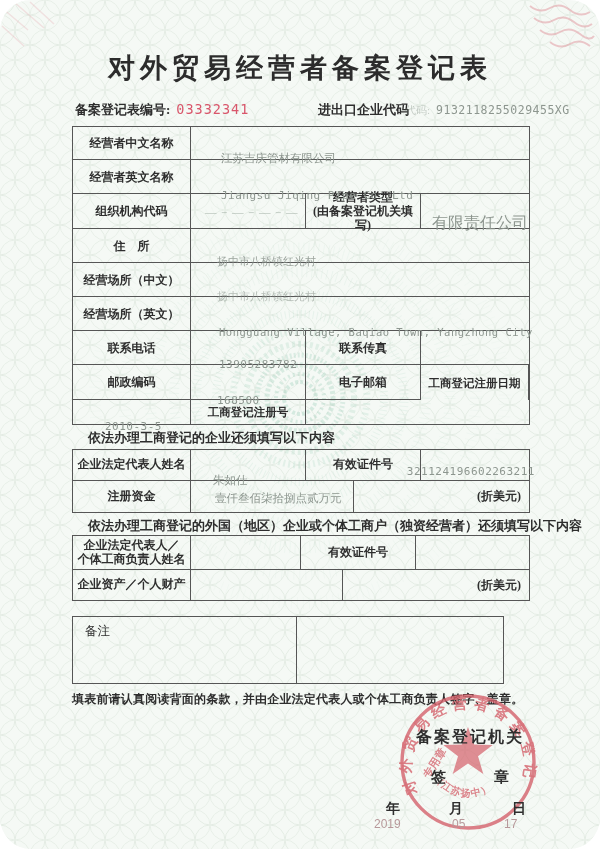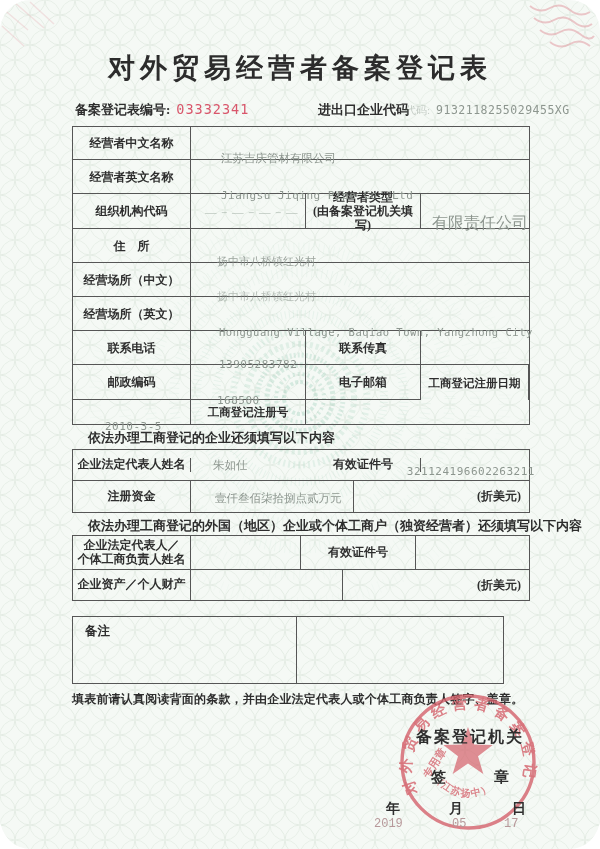--- a/index.html
+++ b/index.html
@@ -55,28 +55,28 @@
   .fc{border-right:1px solid var(--bd);position:relative;box-sizing:border-box;display:flex;align-items:center;justify-content:center;}
   .fc.nl{border-right:none;}
   .fc .lbl2{font-weight:bold;font-size:12px;text-align:center;line-height:13.5px;}
   .usd{justify-content:flex-end;padding-right:8px;font-weight:bold;font-size:12px;}
   .v-rep{left:22px;bottom:-8px;}
   .v-id{right:-6px;top:15px;}
   .v-cap{left:24px;top:10px;width:162px;white-space:normal;line-height:15px;font-size:11.5px;}
 
   .t4{left:72px;top:616px;width:430px;height:66px;border:1px solid var(--bd);}
   .t4 .divider{position:absolute;left:223px;top:0;bottom:0;width:1px;background:var(--bd);}
-  .t4 .remark-lbl{position:absolute;left:12px;top:6px;font-weight:bold;font-size:12.5px;}
+  .t4 .remark-lbl{position:absolute;left:12px;top:6px;font-weight:normal;font-size:12.5px;}
 
   .notice{left:72px;top:691px;font-size:12px;font-weight:bold;white-space:nowrap;letter-spacing:.2px;}
 
   .authority{left:385px;top:727px;width:170px;text-align:center;font-size:16px;font-weight:bold;letter-spacing:2px;z-index:4;}
   .signrow{left:385px;top:768px;width:170px;display:flex;justify-content:center;gap:48px;font-size:15px;font-weight:bold;z-index:4;}
   .ymd{left:386px;top:800px;width:140px;display:flex;justify-content:space-between;font-size:14px;font-weight:bold;z-index:4;}
-  .dateval{top:817px;font-family:Liberation Mono, monospace;font-size:12px;color:#b7989a;z-index:4;}
+  .dateval{top:817px;font-family:Liberation Sans, sans-serif;font-size:12px;color:#b7989a;z-index:4;}
   .d-y{left:374px;} .d-m{left:452px;} .d-d{left:504px;}
 
   .stamp{left:393px;top:687px;z-index:3;opacity:.88;}
   .corner{z-index:1;}
 </style>
 </head>
 <body>
 
 <div class="page">
 
@@ -214,21 +214,21 @@
       </div>
     <div class="last-col last-row">
         <span class="fv mono"></span>
       </div>
   </div>
 
   <div class="layer sec-h sec1">依法办理工商登记的企业还须填写以下内容</div>
 
   <div class="layer tbl t2">
     <span class="fv v-id mono" style="position:absolute;">321124196602263211</span>
-    <div class="frow" style="height:30px;align-items:center;">
+    <div class="frow" style="height:30px;">
       <div class="fc" style="width:118px;">
           <span class="lbl2">企业法定代表人姓名</span>
         </div>
       <div class="fc" style="width:115px;">
           <span class="fv v-rep">朱如仕</span>
         </div>
       <div class="fc" style="width:115px;">
           <span class="lbl2">有效证件号</span>
         </div>
       <div class="fc nl" style="width:108px;"></div>

